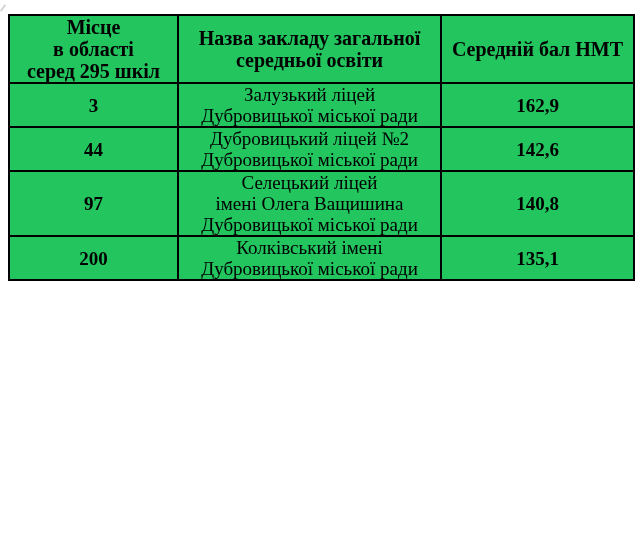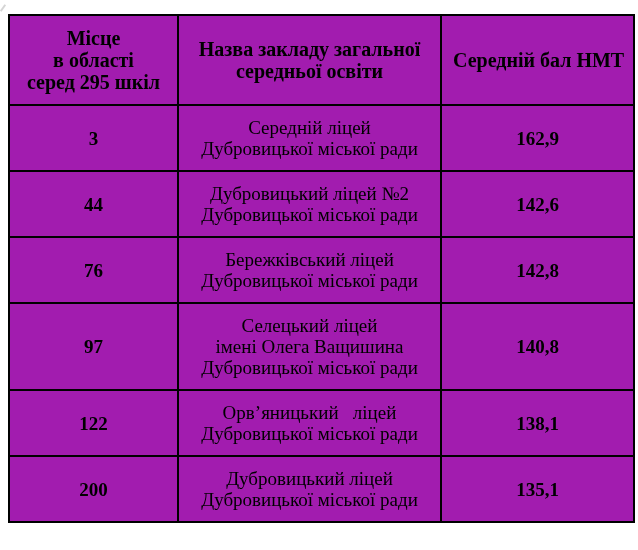--- a/index.html
+++ b/index.html
@@ -34,22 +34,22 @@
     table-layout: fixed;
   }
   table.nmt col.c-place { width: 169px; }
   table.nmt col.c-name  { width: 263px; }
   table.nmt col.c-score { width: 193px; }
   table.nmt th,
   table.nmt td {
     border: 2px solid #000000;
     text-align: center;
     vertical-align: middle;
-    padding: 11px;
-    background: #a21caf;
+    padding: 0;
+    background: #22c55e;
   }
   table.nmt thead tr { height: 66px; }
   table.nmt tbody tr { height: 44px; }
   table.nmt tbody tr.tall { height: 60px; }
   th {
     font-weight: bold;
     font-size: 20px;
     line-height: 22px;
   }
   td.place, td.score {
@@ -88,69 +88,53 @@
         </th>
       <th>
           <div class="line">Середній бал НМТ</div>
         </th>
     </tr>
   </thead>
   <tbody>
   <tr>
     <td class="place">3</td>
     <td class="name">
-          <div class="line">Середній ліцей</div>
+          <div class="line">Залузький ліцей</div>
           <div class="line">Дубровицької міської ради</div>
         </td>
     <td class="score">162,9</td>
   </tr>
 
 
   <tr>
     <td class="place">44</td>
     <td class="name">
           <div class="line">Дубровицький ліцей №2</div>
           <div class="line">Дубровицької міської ради</div>
         </td>
     <td class="score">142,6</td>
   </tr>
 
-  <tr>
-    <td class="place">76</td>
-    <td class="name">
-          <div class="line">Бережківський ліцей</div>
-          <div class="line">Дубровицької міської ради</div>
-        </td>
-    <td class="score">142,8</td>
-  </tr>
 
   <tr class="tall">
     <td class="place">97</td>
     <td class="name">
           <div class="line">Селецький ліцей</div>
           <div class="line">імені Олега Ващишина</div>
           <div class="line">Дубровицької міської ради</div>
         </td>
     <td class="score">140,8</td>
   </tr>
 
 
-  <tr>
-    <td class="place">122</td>
-    <td class="name">
-          <div class="line">Орв’яницький   ліцей</div>
-          <div class="line">Дубровицької міської ради</div>
-        </td>
-    <td class="score">138,1</td>
-  </tr>
 
   <tr>
     <td class="place">200</td>
     <td class="name">
-          <div class="line">Дубровицький ліцей</div>
+          <div class="line">Колківський імені</div>
           <div class="line">Дубровицької міської ради</div>
         </td>
     <td class="score">135,1</td>
   </tr>
 
 
 </tbody>
 </table>
 
 </body></html>

